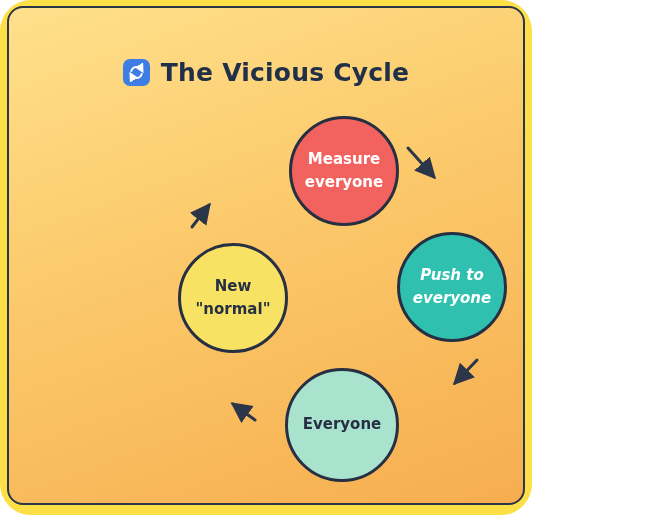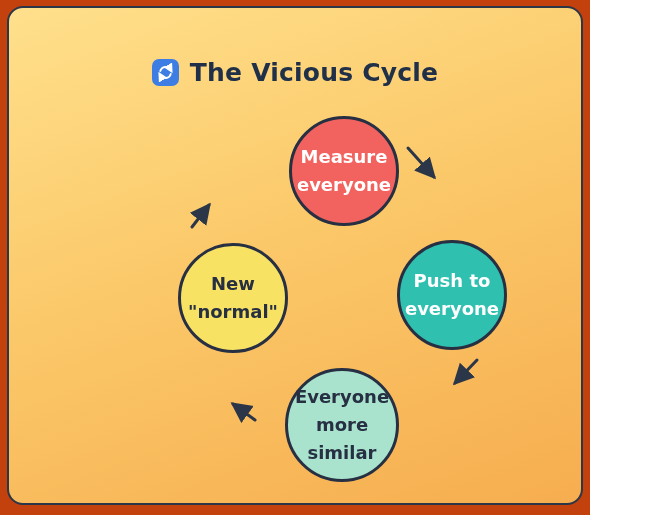--- a/index.html
+++ b/index.html
@@ -3,24 +3,25 @@
 <meta charset="utf-8">
 <style>
   html, body {
     margin: 0;
     padding: 0;
     background: #ffffff;
     font-family: "DejaVu Sans", "Liberation Sans", sans-serif;
   }
   .stage {
     position: relative;
-    width: 590px;
+    width: 532px;
     height: 515px;
-    background: #c2410c;
+    background: #fde047;
     overflow: hidden;
+    border-radius: 31px;
   }
   .card {
     position: absolute;
     left: 7px;
     top: 6px;
     right: 7px;
     bottom: 10px;
     border: 2.5px solid #2b3648;
     border-radius: 16px;
     background: linear-gradient(160deg, #ffe08c 0%, #fbc96a 45%, #f6ad4f 100%);
@@ -54,30 +55,30 @@
   .node {
     position: absolute;
     border: 3px solid #273043;
     border-radius: 50%;
     display: flex;
     flex-direction: column;
     align-items: center;
     justify-content: center;
     text-align: center;
     font-weight: 700;
-    font-size: 18px;
+    font-size: 15px;
     line-height: 1.55;
   }
   .node-measure {
     left: 280px; top: 108px; width: 104px; height: 104px;
     background: #f2625e; color: #ffffff;
   }
   .node-push {
-    left: 388px; top: 232px; width: 104px; height: 104px;
-    background: #2fc0b0; color: #ffffff;
+    left: 388px; top: 224px; width: 104px; height: 104px;
+    background: #2fc0b0; color: #ffffff; font-style: italic;
   }
   .node-similar {
     left: 276px; top: 360px; width: 108px; height: 108px;
     background: #a9e3cd; color: #273043;
   }
   .node-narrower {
     left: 169px; top: 235px; width: 104px; height: 104px;
     background: #f8e264; color: #273043;
   }
   .arrows-overlay {
@@ -115,21 +116,20 @@
       <span>everyone</span>
     </div>
 
     <div class="node node-push">
       <span>Push to</span>
       <span>everyone</span>
     </div>
 
     <div class="node node-similar">
       <span>Everyone</span>
-      <span>more similar</span>
     </div>
 
     <div class="node node-narrower">
       <span>New "normal"</span>
     </div>
 
   </div>
 
   <svg class="arrows-overlay" width="668" height="515" viewBox="0 0 668 515" aria-hidden="true">
     <defs>

